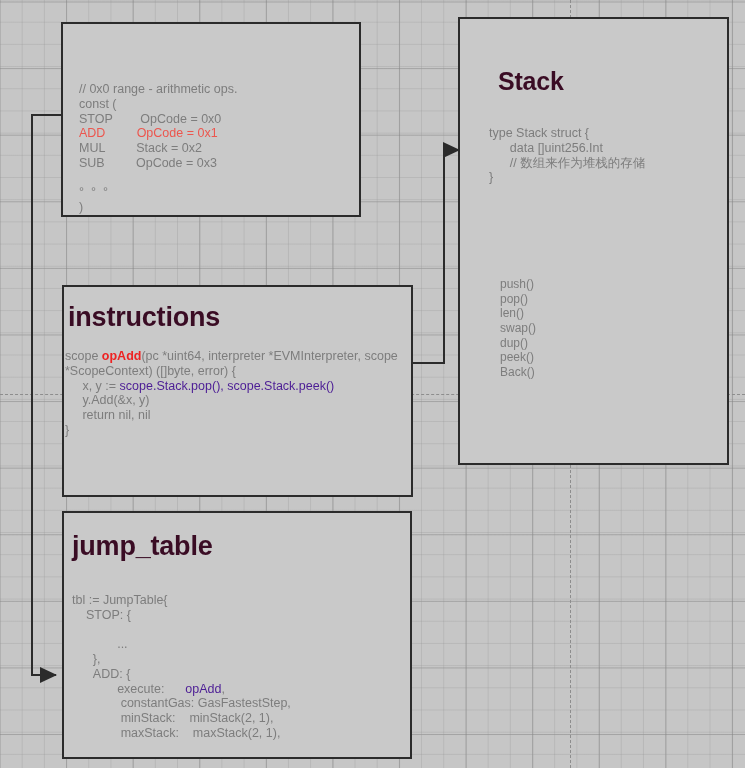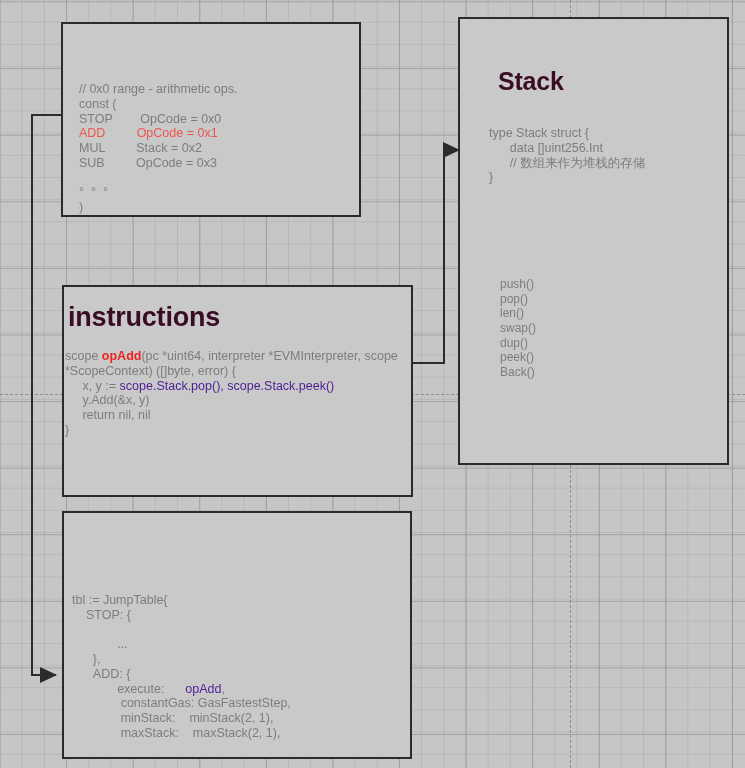--- a/index.html
+++ b/index.html
@@ -178,20 +178,21 @@
   <div class="node" id="node-instructions">
     <div class="node-title">instructions</div>
     <div class="code" id="instructions-code"><span>scope </span><span class="red2b">opAdd</span><span>(pc *uint64, interpreter *EVMInterpreter, scope *ScopeContext) ([]byte, error) {
      x, y := </span><span class="red2">scope.Stack.pop(), scope.Stack.peek()</span><span>
      y.Add(&amp;x, y)
      return nil, nil
 }</span></div>
   </div>
 
   <div class="node" id="node-jumptable">
+    <div class="node-title">jump_table</div>
     <div class="code" id="jumptable-code"><span>tbl := JumpTable{
     STOP: {
 
              ...
       },
       ADD: {
              execute:      </span><span class="red2">opAdd</span><span>,
               constantGas: GasFastestStep,
               minStack:    minStack(2, 1),
               maxStack:    maxStack(2, 1),

